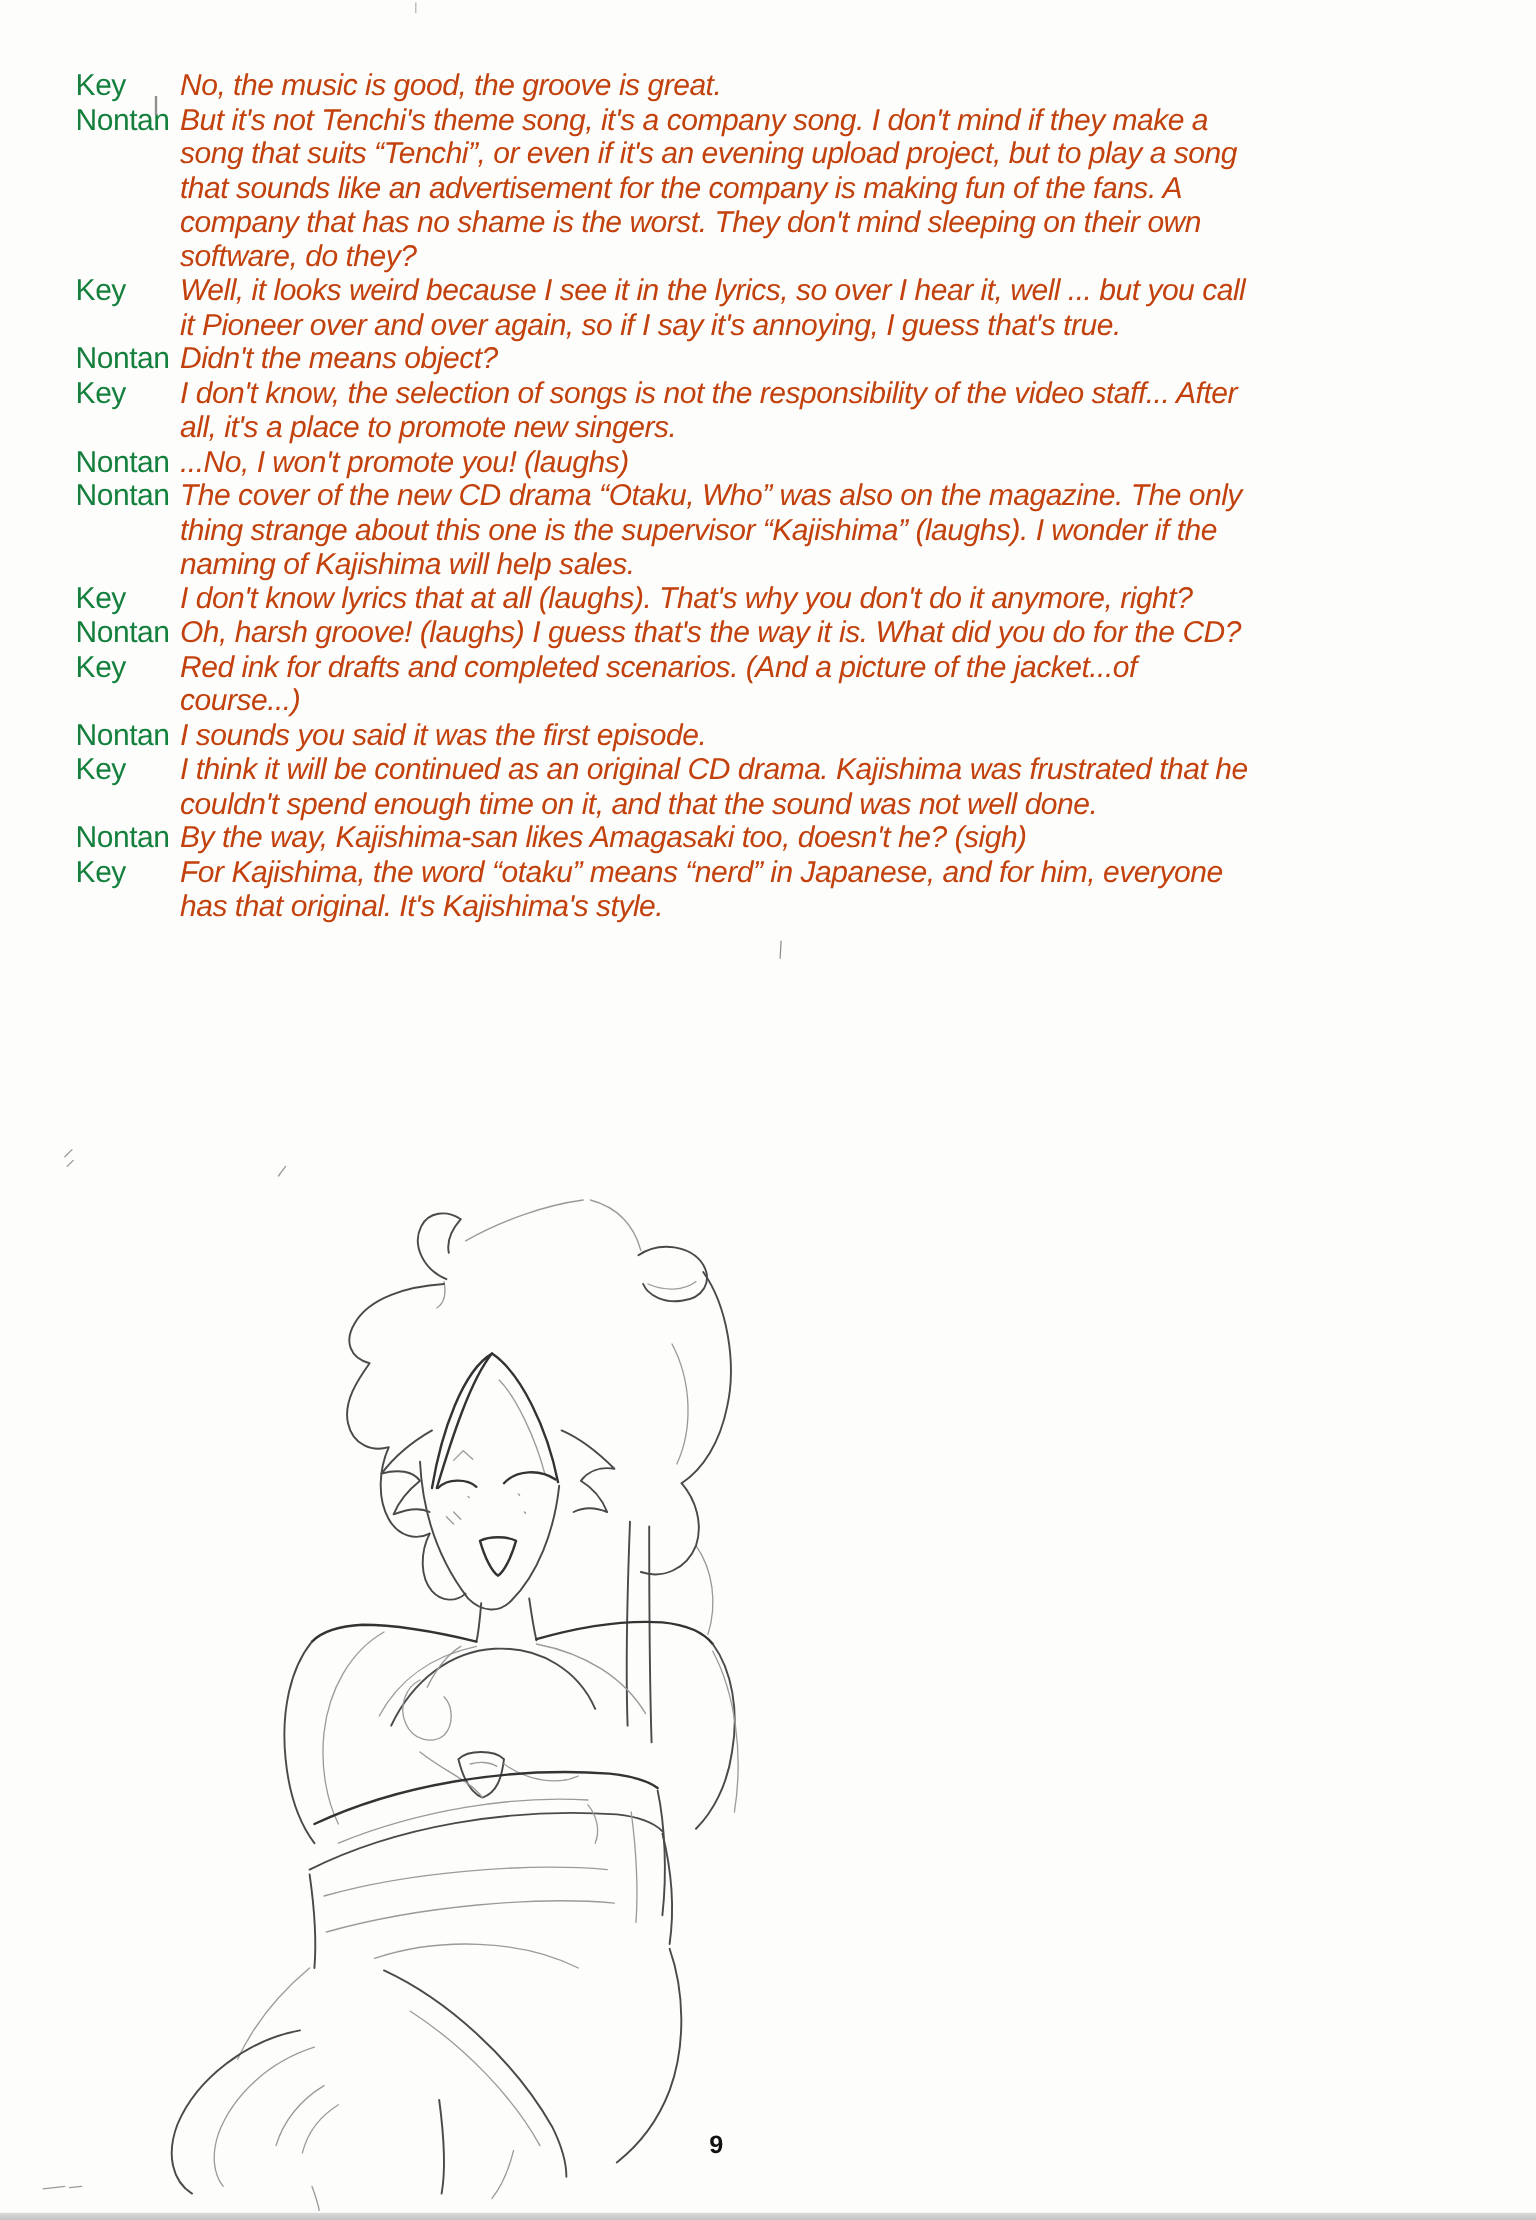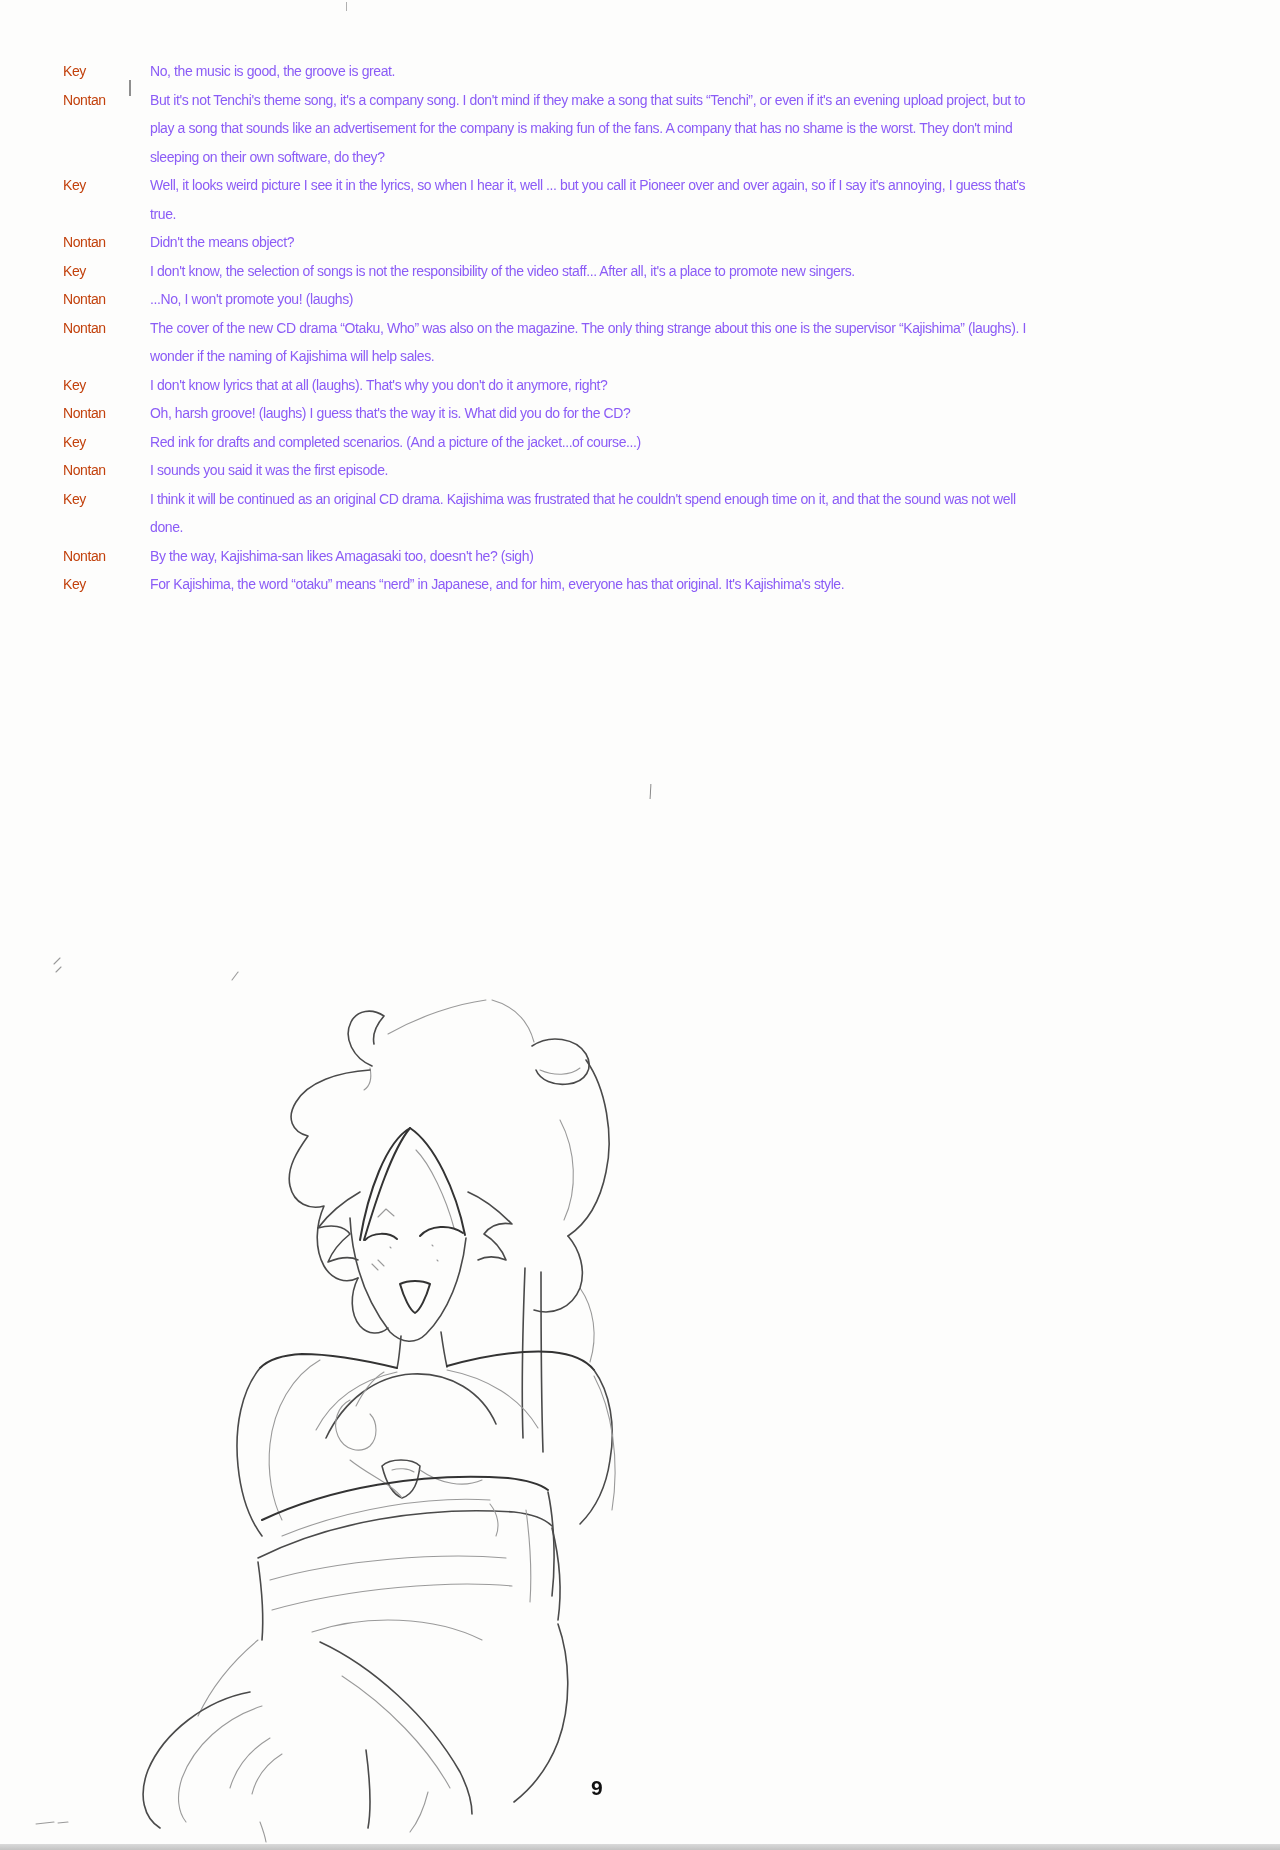--- a/index.html
+++ b/index.html
@@ -9,27 +9,27 @@
     background:#fdfdfc;
     font-family:"Liberation Sans", sans-serif;
     overflow:hidden;
   }
   .dialogue{
     position:absolute;left:63px;top:57px;width:985px;
   }
   .row{display:flex;align-items:flex-start;}
   .speaker{
     flex:0 0 87px;
-    font-size:14px;line-height:28.5px;
-    color:#c2410c;letter-spacing:-0.4px;
+    font-size:25px;line-height:28.5px;
+    color:#15803d;letter-spacing:-0.4px;
   }
   .line{
     flex:1;max-width:890px;
-    font-size:14px;line-height:28.5px;
-    color:#8b5cf6;letter-spacing:-0.4px;
+    font-size:25px;line-height:28.5px;
+    color:#c2410c;letter-spacing:-0.4px;font-style:italic;
   }
   .sketch{position:absolute;left:20px;top:820px;width:640px;height:1030px;}
   .sketch path{fill:none;stroke:#4a4a4a;stroke-width:1.6;stroke-linecap:round;stroke-linejoin:round;}
   .sketch path.lt{stroke:#9a9a9a;stroke-width:1.1;}
   .sketch path.dk{stroke:#333333;stroke-width:2;}
   .page-number{
     position:absolute;left:591px;top:1776px;
     font-size:21px;font-weight:700;color:#111111;letter-spacing:-0.3px;
   }
   .artifact{position:absolute;background:#999999;}
@@ -50,21 +50,21 @@
       <div class="row">
         <span class="speaker">Key</span>
         <span class="line">No, the music is good, the groove is great.</span>
       </div>
       <div class="row">
         <span class="speaker">Nontan</span>
         <span class="line">But it's not Tenchi's theme song, it's a company song. I don't mind if they make a song that suits “Tenchi”, or even if it's an evening upload project, but to play a song that sounds like an advertisement for the company is making fun of the fans. A company that has no shame is the worst. They don't mind sleeping on their own software, do they?</span>
       </div>
       <div class="row">
         <span class="speaker">Key</span>
-        <span class="line">Well, it looks weird picture I see it in the lyrics, so when I hear it, well ... but you call it Pioneer over and over again, so if I say it's annoying, I guess that's true.</span>
+        <span class="line">Well, it looks weird because I see it in the lyrics, so over I hear it, well ... but you call it Pioneer over and over again, so if I say it's annoying, I guess that's true.</span>
       </div>
       <div class="row">
         <span class="speaker">Nontan</span>
         <span class="line">Didn't the means object?</span>
       </div>
       <div class="row">
         <span class="speaker">Key</span>
         <span class="line">I don't know, the selection of songs is not the responsibility of the video staff... After all, it's a place to promote new singers.</span>
       </div>
       <div class="row">

